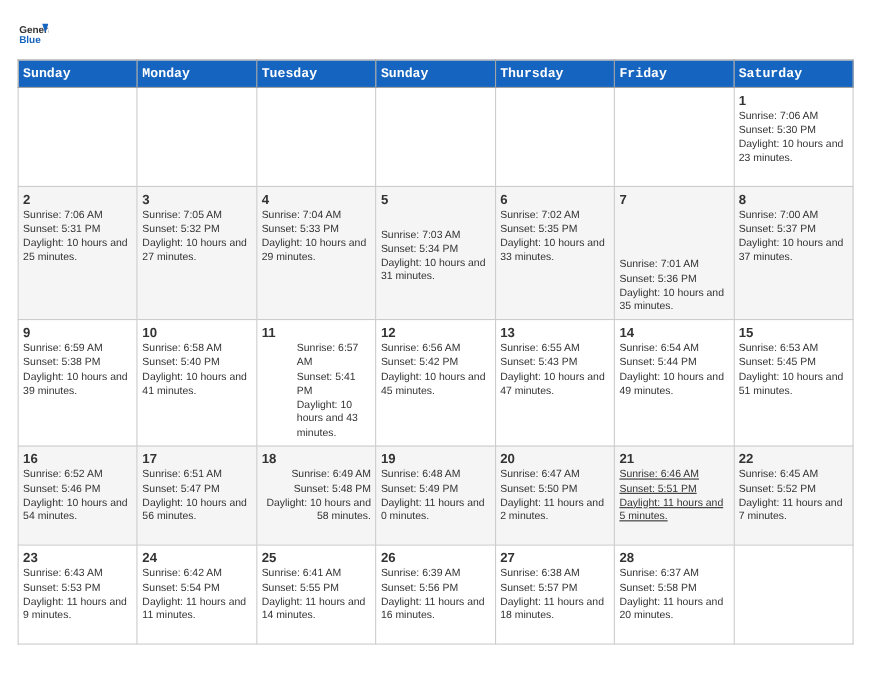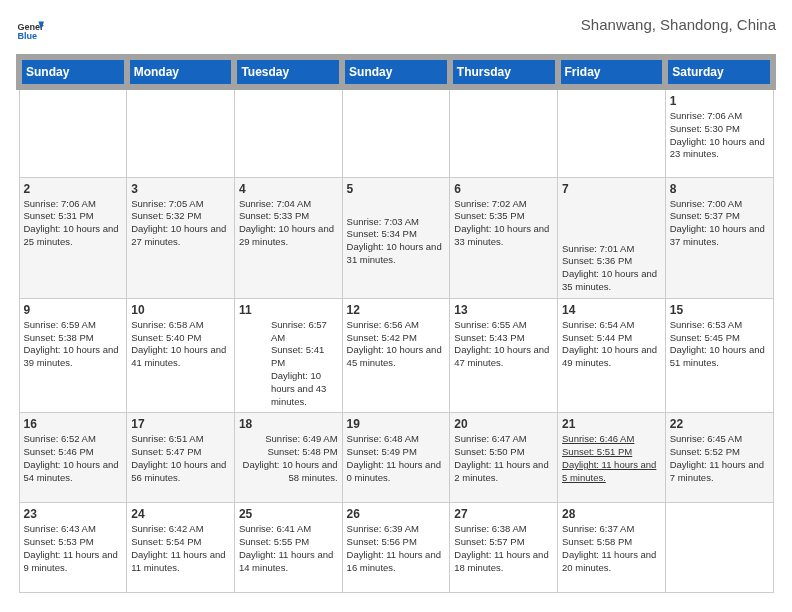--- a/index.html
+++ b/index.html
@@ -43,21 +43,22 @@
       border-collapse: collapse;
       border: 1px solid #ccc;
     }
     .calendar th {
       background-color: #1565c0;
       color: #fff;
       font-size: 12px;
       font-weight: bold;
       padding: 5px 4px;
       text-align: left;
-      border: 6px solid #a3a3a3;
+      border: 1px solid #a3a3a3;
+      font-family: Liberation Mono, monospace;
     }
     .calendar td {
       width: 107px;
       vertical-align: top;
       border: 1px solid #ccc;
       padding: 4px 4px 4px 4px;
       font-size: 10px;
       color: #333;
       min-height: 85px;
       height: 90px;
@@ -92,21 +93,20 @@
 
 <div class="header">
   <div class="logo">
     <svg class="logo-icon" viewBox="0 0 40 40">
       <text x="2" y="20" font-size="13" font-weight="bold" fill="#333">General</text>
       <text x="2" y="33" font-size="13" font-weight="bold" fill="#1565c0">Blue</text>
       <polygon points="32,8 40,8 36,20" fill="#1565c0"></polygon>
     </svg>
   </div>
   <div class="title-block">
-    <div class="subtitle">Shanwang, Shandong, China</div>
   </div>
 </div>
 
 <table class="calendar">
   <thead>
     <tr>
     <th>Sunday</th>
         <th>Monday</th>
         <th>Tuesday</th>
         <th>Sunday</th>

